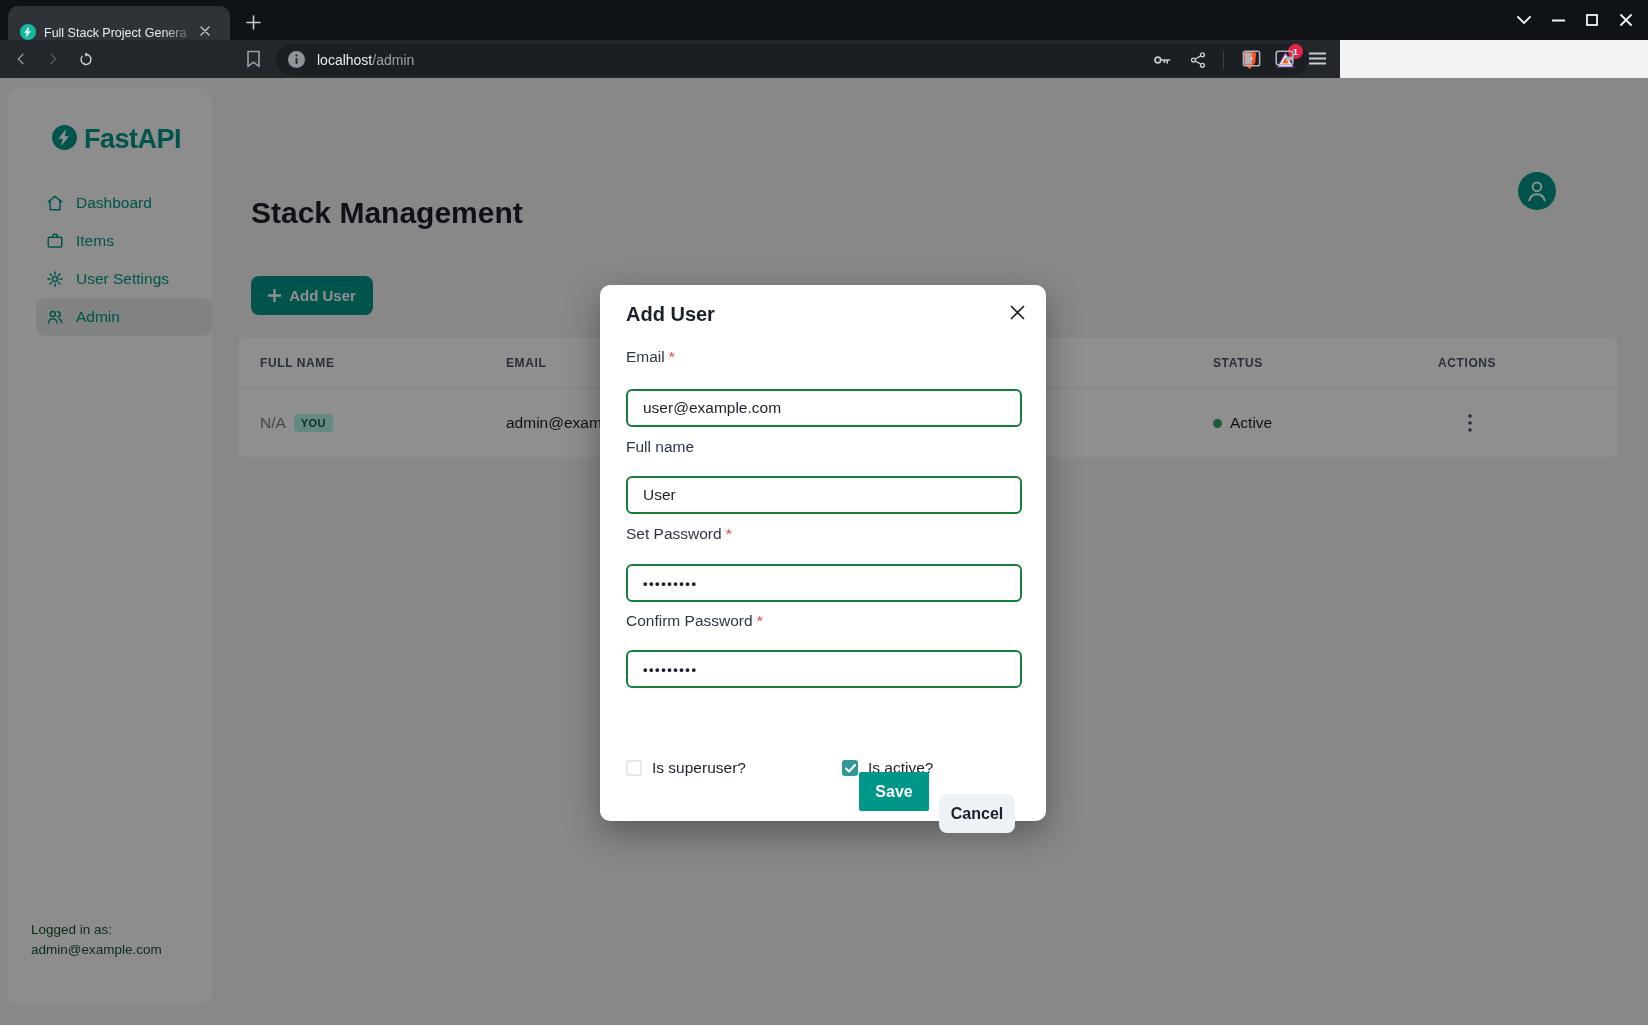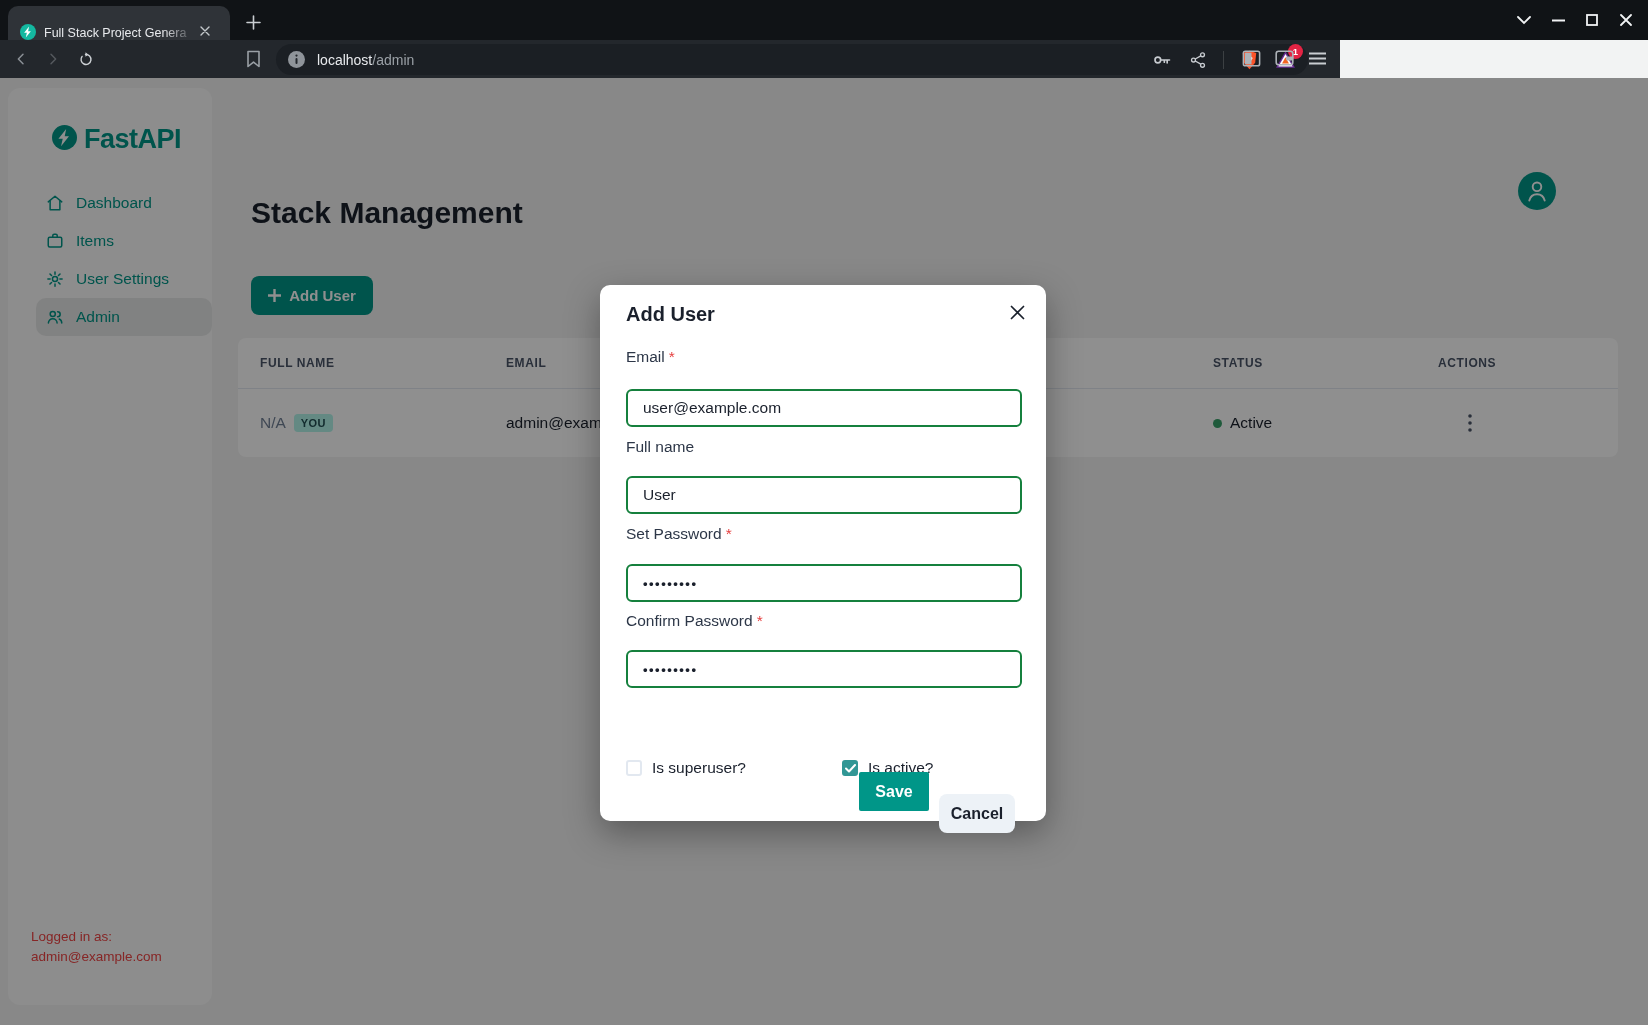--- a/index.html
+++ b/index.html
@@ -39,21 +39,21 @@
   .page { position:absolute; left:0; top:78px; width:1648px; height:947px; background:#F2F3F3; z-index:1;padding-left:44px; }
 
   .sidebar { position:absolute; left:8px; top:10px; width:204px; height:917px; background:#FBFBFB; border-radius:12px; }
   .logo-row { position:absolute; left:44px; top:36px; display:flex; align-items:center; gap:7px; }
   .logo-text { color:#009688; font-size:27px; font-weight:700; letter-spacing:-0.5px; }
   .nav { position:absolute; left:28px; top:96px; width:176px; }
   .nav-item { height:38px; display:flex; align-items:center; gap:12px; padding:0 10px; border-radius:10px;
               color:#009688; font-size:15.5px; font-weight:500; cursor:pointer; }
   .nav-item.active { background:#E7E8E8; }
   .nav-icon { width:18px; height:18px; display:flex; }
-  .sidebar-foot { position:absolute; left:23px; bottom:38px; font-size:13.5px; color:#ef4444; line-height:20px; }
+  .sidebar-foot { position:absolute; left:23px; bottom:45px; font-size:13.5px; color:#14532d; line-height:20px; }
 
   .page-title { position:absolute; left:251px; top:118px; font-size:30px; font-weight:700; color:#1A202C; }
   .add-user-btn { position:absolute; left:251px; top:198px; width:122px; height:39px; background:#009688; border:none;
                   border-radius:8px; color:#fff; font-family:inherit; font-size:15px; font-weight:700;
                   display:flex; align-items:center; justify-content:center; gap:8px; cursor:pointer; }
 
   .avatar { position:absolute; left:1518px; top:94px; width:38px; height:38px; border-radius:50%; cursor:pointer; }
 
   .table-card { position:absolute; left:238px; top:260px; width:1380px; background:#FFFFFF; border-radius:8px; }
   .thead { display:flex; height:51px; align-items:center; border-bottom:1px solid #E2E8F0; }

